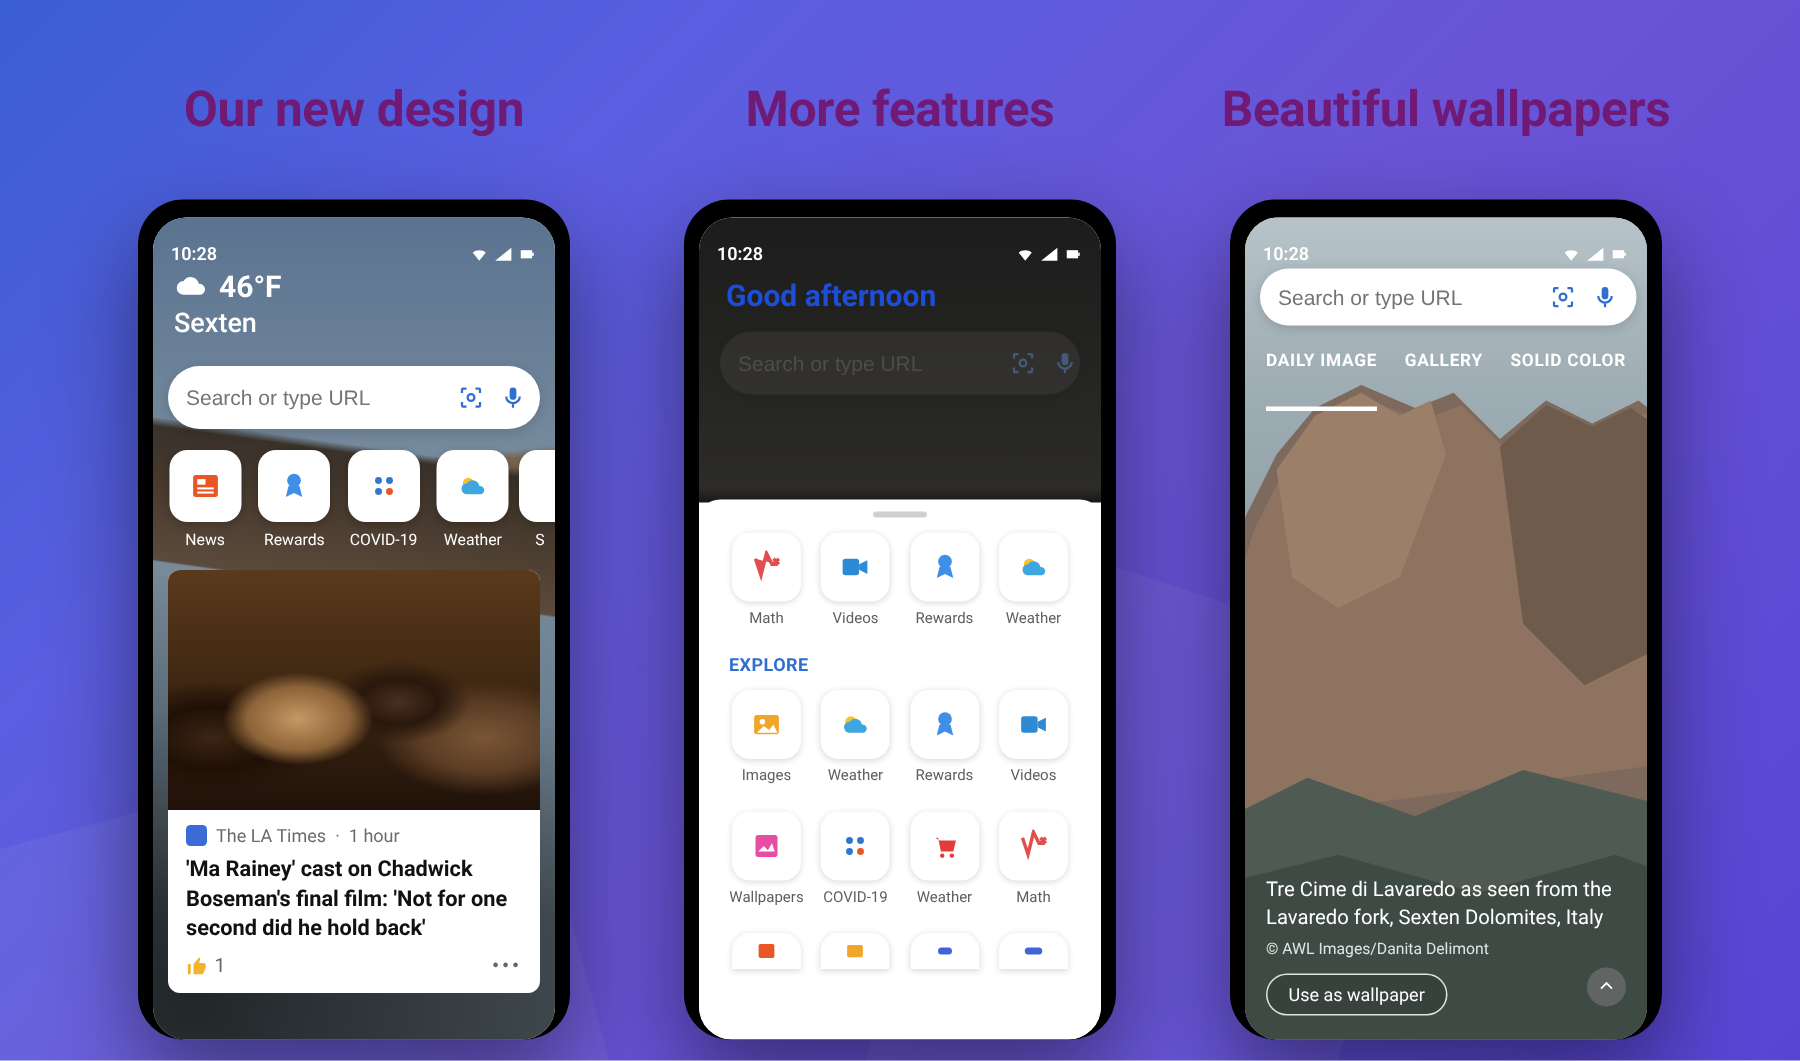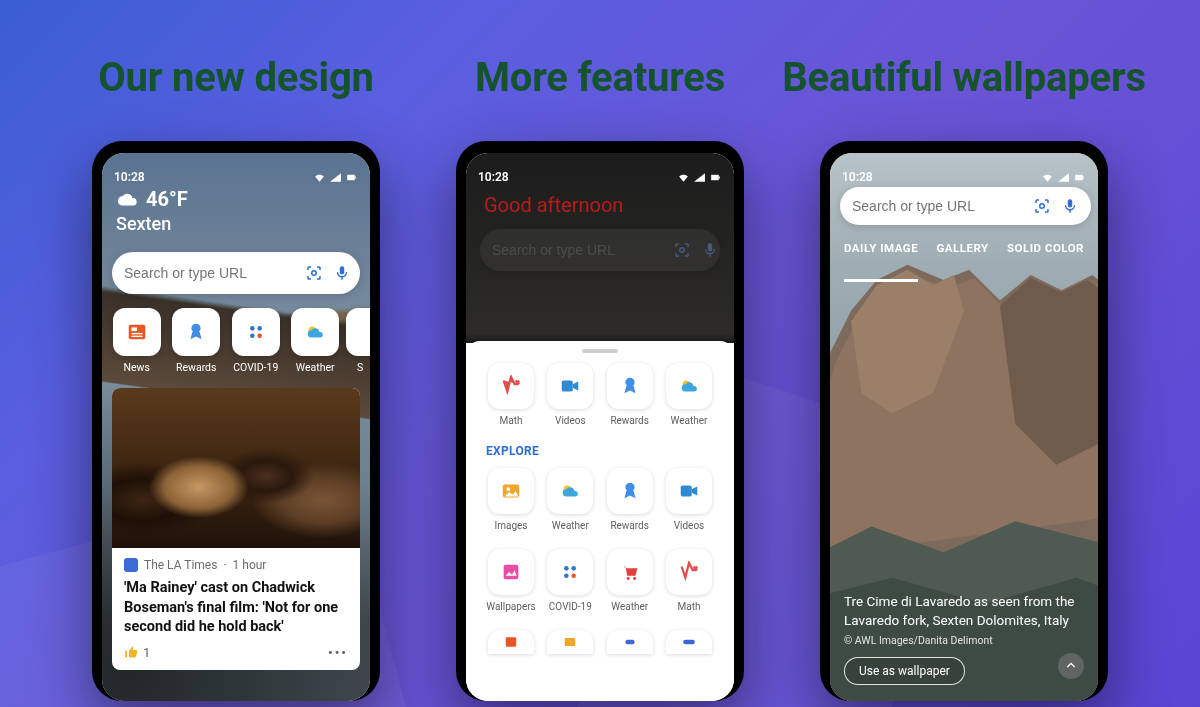--- a/index.html
+++ b/index.html
@@ -20,21 +20,21 @@
     position: absolute;
     bottom: -90px; right: 280px;
     width: 300px; height: 400px;
     transform: rotate(18deg);
     background: rgba(255,255,255,0.05);
     border-radius: 24px;
   }
   .panels { display: flex; justify-content: space-between; padding: 0 54px; position: relative; z-index: 2; }
   .panel { flex: 1; display: flex; flex-direction: column; align-items: center; }
   .panel-title {
-    color: #14532d; font-weight: 700; font-size: 40px; margin: 54px 0 40px;
+    color: #701a75; font-weight: 700; font-size: 33px; margin: 54px 0 40px;
     letter-spacing: -0.2px;
   }
   
   .phone {
     width: 288px; height: 560px;
     background: #000;
     border-radius: 30px;
     padding: 12px 10px 0;
     box-shadow: 0 25px 60px rgba(0,0,0,0.45);
     position: relative;
@@ -66,21 +66,21 @@
   }
   .p1-rock {
     position:absolute; left:0; right:-30px; top:90px; height:260px;
     background:
       linear-gradient(8deg, transparent 40%, #5c4b3c 40.5%, #4a3c30 55%, #3a3129 70%, transparent 72%),
       linear-gradient(-5deg, transparent 58%, #6a5644 58.5%, #7a6650 68%, transparent 70%);
   }
   .weather {
     position: relative; z-index: 5; color: #fff; padding: 34px 14px 4px;
   }
-  .weather .temp { display:flex; align-items:flex-end; gap:8px; font-size:20px; font-weight:700; }
+  .weather .temp { display:flex; align-items:center; gap:8px; font-size:20px; font-weight:700; }
   .weather .cond { font-size:18px; font-weight:500; margin-top:2px; }
   .cloud-ico { width:22px; height:22px; }
   .searchbar {
     position: relative; z-index: 5;
     margin: 14px 10px 0;
     height: 42px; background: #fff; border-radius: 22px;
     display: flex; align-items: center; padding: 0 12px;
     box-shadow: 0 2px 8px rgba(0,0,0,0.15);
   }
   .searchbar input {
@@ -126,21 +126,21 @@
   .feedcard h3 { padding: 0 12px; font-size: 14.5px; font-weight:700; line-height:1.35; color:#111; }
   .feedfoot { padding: 8px 12px 10px; display:flex; align-items:center; justify-content:space-between; color:#666; font-size:13px; }
   .thumbs { display:flex; align-items:center; gap:4px; }
   .thumbs svg{ width:15px; height:15px; }
   
   .p2-dim {
     position:absolute; top:0; left:0; right:0; height:190px;
     background: linear-gradient(180deg, #1c1c1c 0%, #2c2b28 95%, #181818 100%);
     z-index:4;
   }
-  .greeting { position:relative; z-index:5; color:#b91c1c; font-size:20px; font-weight:400; padding:40px 18px 12px; }
+  .greeting { position:relative; z-index:5; color:#1d4ed8; font-size:20px; font-weight:700; padding:40px 18px 12px; }
   .dimsearch { opacity: 0.5; }
   .sheet {
     position: absolute; left:0; right:0; bottom:0; top:188px;
     background: #fff; border-top-left-radius: 14px; border-top-right-radius: 14px;
     z-index: 10; overflow:hidden;
   }
   .handle { width:36px; height:4px; background:#cfcfcf; border-radius:4px; margin: 8px auto 10px; }
   .gridrow { display:flex; justify-content: space-between; padding: 0 18px; }
   .gitem { width:54px; display:flex; flex-direction:column; align-items:center; }
   .gitem .tile { width:46px; height:46px; border-radius:12px; background:#fff; box-shadow: 0 1px 4px rgba(0,0,0,0.15); display:flex; align-items:center; justify-content:center; }

